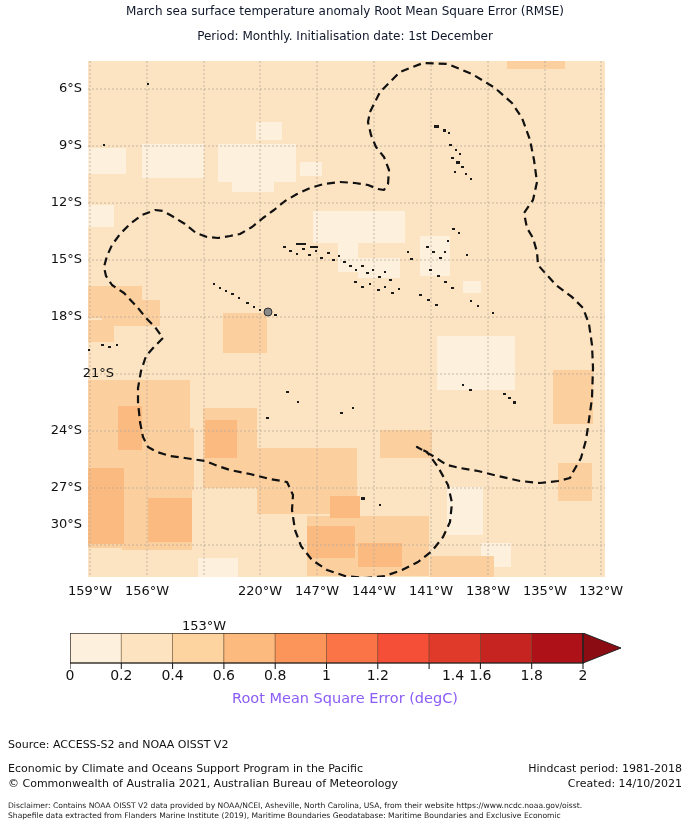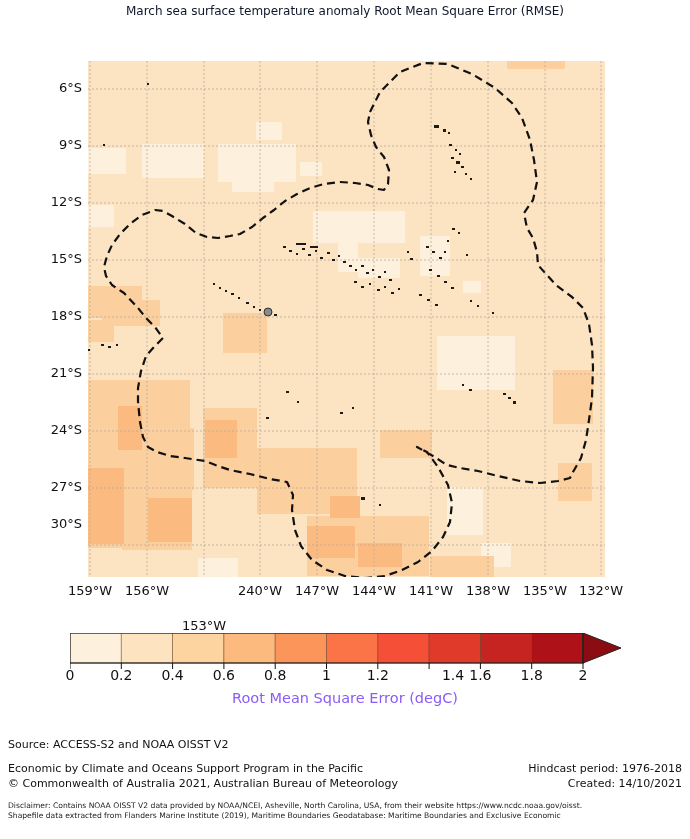--- a/index.html
+++ b/index.html
@@ -21,20 +21,21 @@
   .foot-r{position:absolute;right:8px;font-size:11px;white-space:nowrap;text-align:right;color:#111;}
   .disclaimer{position:absolute;left:8px;top:801px;font-size:7.6px;line-height:9.5px;
     white-space:nowrap;color:#222;}
   svg{display:block;}
 </style>
 </head>
 <body>
 
 <div class="frame">
   <div class="title-line t1">March sea surface temperature anomaly Root Mean Square Error (RMSE)</div>
+  <div class="title-line t2">Period: Monthly. Initialisation date: 1st December</div>
 
   <div id="map-holder" style="position: absolute; left: 88px; top: 61px;">
       <svg width="517" height="516" viewBox="88 61 517 516">
         <rect x="88" y="61" width="517" height="516" fill="#fce3c1"></rect>
         <g fill="#fdf0dc" shape-rendering="crispEdges">
           <rect x="88" y="148" width="38" height="26"></rect>
           <rect x="142" y="144" width="62" height="34"></rect>
           <rect x="218" y="144" width="78" height="38"></rect>
           <rect x="232" y="180" width="42" height="12"></rect>
           <rect x="256" y="122" width="26" height="18"></rect>
@@ -191,30 +192,30 @@
         <circle cx="268" cy="312" r="4" fill="#8a8a8a" stroke="#333333" stroke-width="1"></circle>
         <path d="M370,112 L380,92 L400,72 L423,63 L448,64 L472,74 L495,88 L512,103 L522,118 L530,140 L534,160 L537,182 L533,200 L524,213 L527,228 L533,238 L537,252 L538,265 L546,274 L556,285 L572,297 L583,308 L589,324 L592,345 L593,368 L592,398 L589,420 L586,440 L581,458 L573,472 L570,478 L558,481 L540,483 L520,481 L498,476 L478,471 L460,468 L447,465 L433,456 L417,447 L427,452 L438,467 L448,485 L452,503 L450,522 L443,537 L432,551 L418,562 L402,570 L385,576 L365,578 L345,576 L327,570 L312,560 L301,546 L295,530 L292,510 L293,495 L287,482 L270,479 L250,474 L230,470 L218,466 L205,461 L185,458 L170,456 L157,452 L148,447 L143,437 L140,422 L138,402 L138,388 L141,371 L146,356 L154,347 L163,338 L155,327 L146,318 L138,308 L124,293 L112,285 L106,276 L104,267 L107,256 L112,245 L120,234 L130,224 L142,215 L155,210 L163,211 L172,216 L185,224 L196,233 L207,237 L218,238 L230,236 L240,234 L252,227 L263,218 L274,210 L285,201 L297,194 L310,188 L324,184 L340,182 L355,183 L368,185 L378,189 L384,190 L388,184 L389,170 L384,157 L376,147 L371,135 L368,122 Z" fill="none" stroke="#111111" stroke-width="2.2" stroke-dasharray="8 5" stroke-linejoin="round"></path>
       </svg>
     </div>
   <div id="ylabels">
       <div class="axis-label ylab" style="top: 80px;">6°S</div>
       <div class="axis-label ylab" style="top: 137px;">9°S</div>
       <div class="axis-label ylab" style="top: 194px;">12°S</div>
       <div class="axis-label ylab" style="top: 251px;">15°S</div>
       <div class="axis-label ylab" style="top: 308px;">18°S</div>
-      <div class="axis-label ylab" style="top: 365px;">21°S</div>
+      <div class="axis-label ylab" style="top: 365px; margin-left: 32px;">21°S</div>
       <div class="axis-label ylab" style="top: 422px;">24°S</div>
       <div class="axis-label ylab" style="top: 479px;">27°S</div>
       <div class="axis-label ylab" style="top: 504px; margin-top: 12px;">30°S</div>
     </div>
   <div id="xlabels">
       <div class="axis-label xlab" style="left: 90px;">159°W</div>
       <div class="axis-label xlab" style="left: 147px;">156°W</div>
       <div class="axis-label xlab" style="left: 204px; margin-top: 35px;">153°W</div>
-      <div class="axis-label xlab" style="left: 260px;">240°W</div>
+      <div class="axis-label xlab" style="left: 260px;">220°W</div>
       <div class="axis-label xlab" style="left: 317px;">147°W</div>
       <div class="axis-label xlab" style="left: 374px;">144°W</div>
       <div class="axis-label xlab" style="left: 431px;">141°W</div>
       <div class="axis-label xlab" style="left: 488px;">138°W</div>
       <div class="axis-label xlab" style="left: 545px;">135°W</div>
       <div class="axis-label xlab" style="left: 601px; text-align: center;">132°W</div>
     </div>
 
   <div id="cb-holder" style="position: absolute; left: 70px; top: 633px;">
       <svg width="553" height="38" viewBox="70 633 553 38">
@@ -254,19 +255,19 @@
       <div class="cb-tick-label" style="left: 429.1px; margin-left: 24px;">1.4</div>
       <div class="cb-tick-label" style="left: 480.4px;">1.6</div>
       <div class="cb-tick-label" style="left: 531.7px;">1.8</div>
       <div class="cb-tick-label" style="left: 583px;">2</div>
     </div>
   <div class="cb-title">Root Mean Square Error (degC)</div>
 
   <div class="foot" style="top:738px">Source: ACCESS-S2 and NOAA OISST V2</div>
   <div class="foot" style="top:762px">Economic by Climate and Oceans Support Program in the Pacific</div>
   <div class="foot" style="top:777px">© Commonwealth of Australia 2021, Australian Bureau of Meteorology</div>
-  <div class="foot-r" style="top:762px">Hindcast period: 1976-2018</div>
+  <div class="foot-r" style="top:762px">Hindcast period: 1981-2018</div>
   <div class="foot-r" style="top:777px">Created: 14/10/2021</div>
   <div class="disclaimer" id="disclaimer">
       <div>Disclaimer: Contains NOAA OISST V2 data provided by NOAA/NCEI, Asheville, North Carolina, USA, from their website https://www.ncdc.noaa.gov/oisst.</div>
       <div>Shapefile data extracted from Flanders Marine Institute (2019), Maritime Boundaries Geodatabase: Maritime Boundaries and Exclusive Economic</div>
     </div>
 </div>
 
 </body></html>

